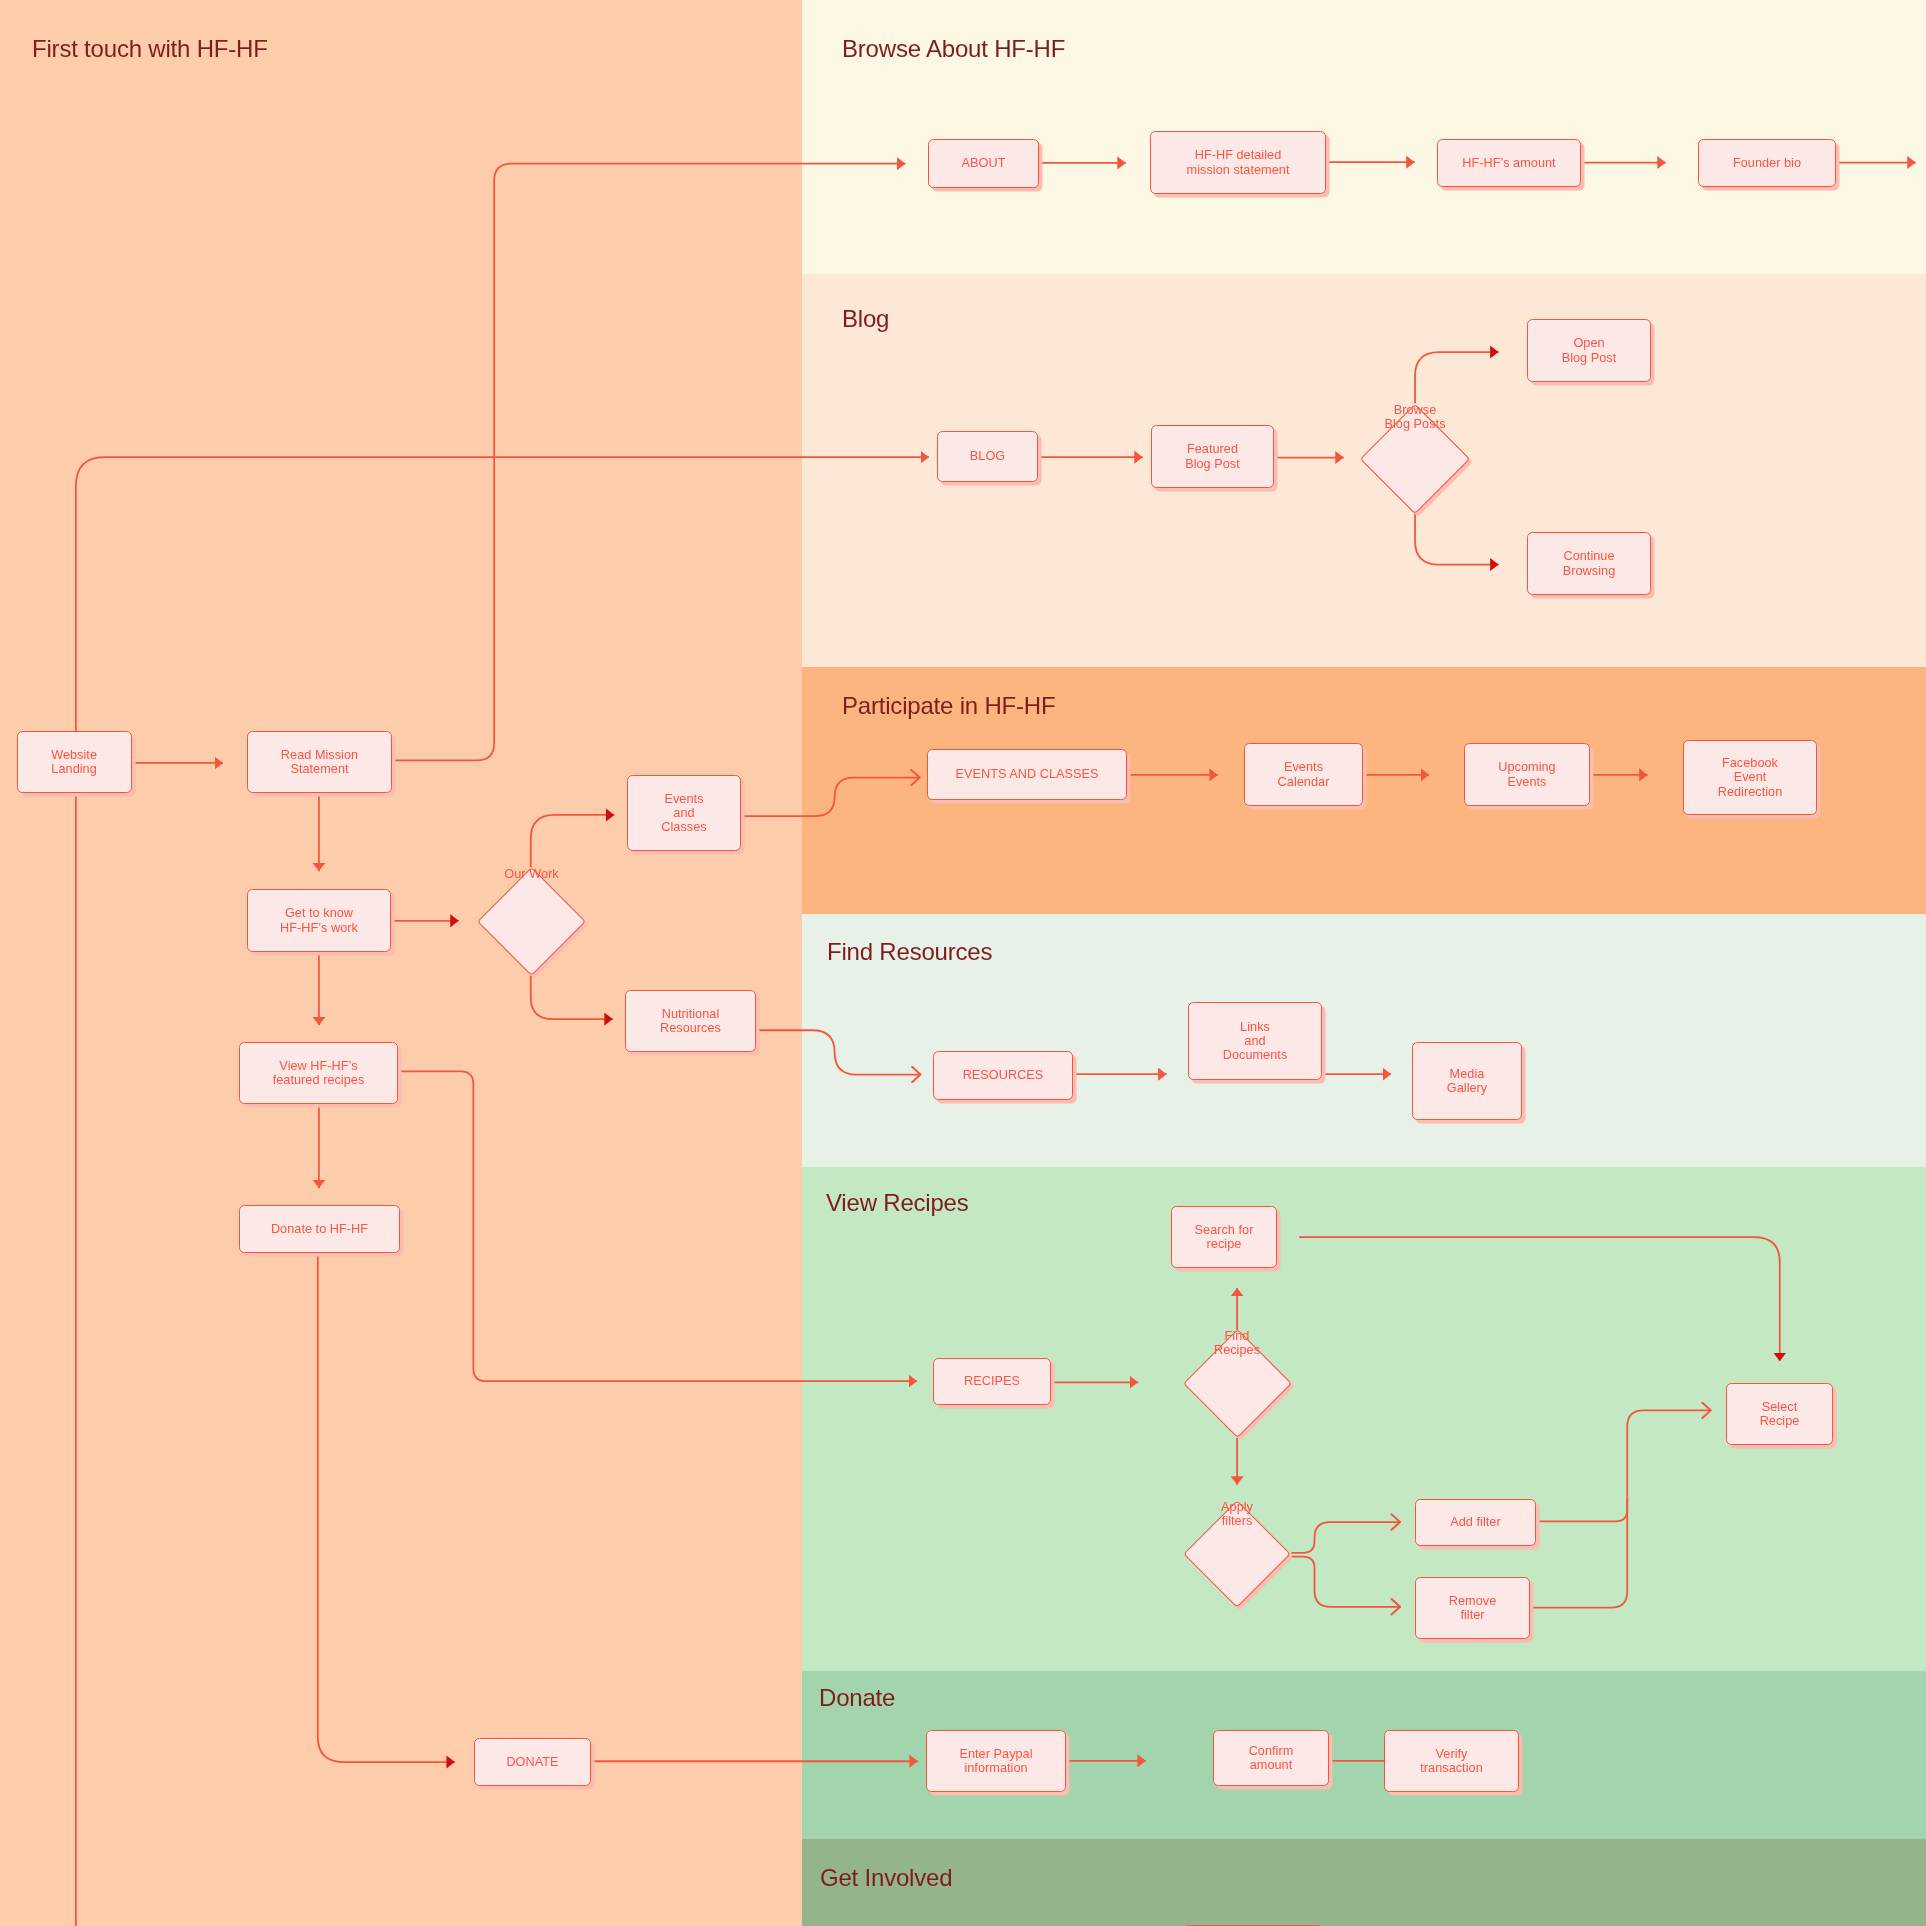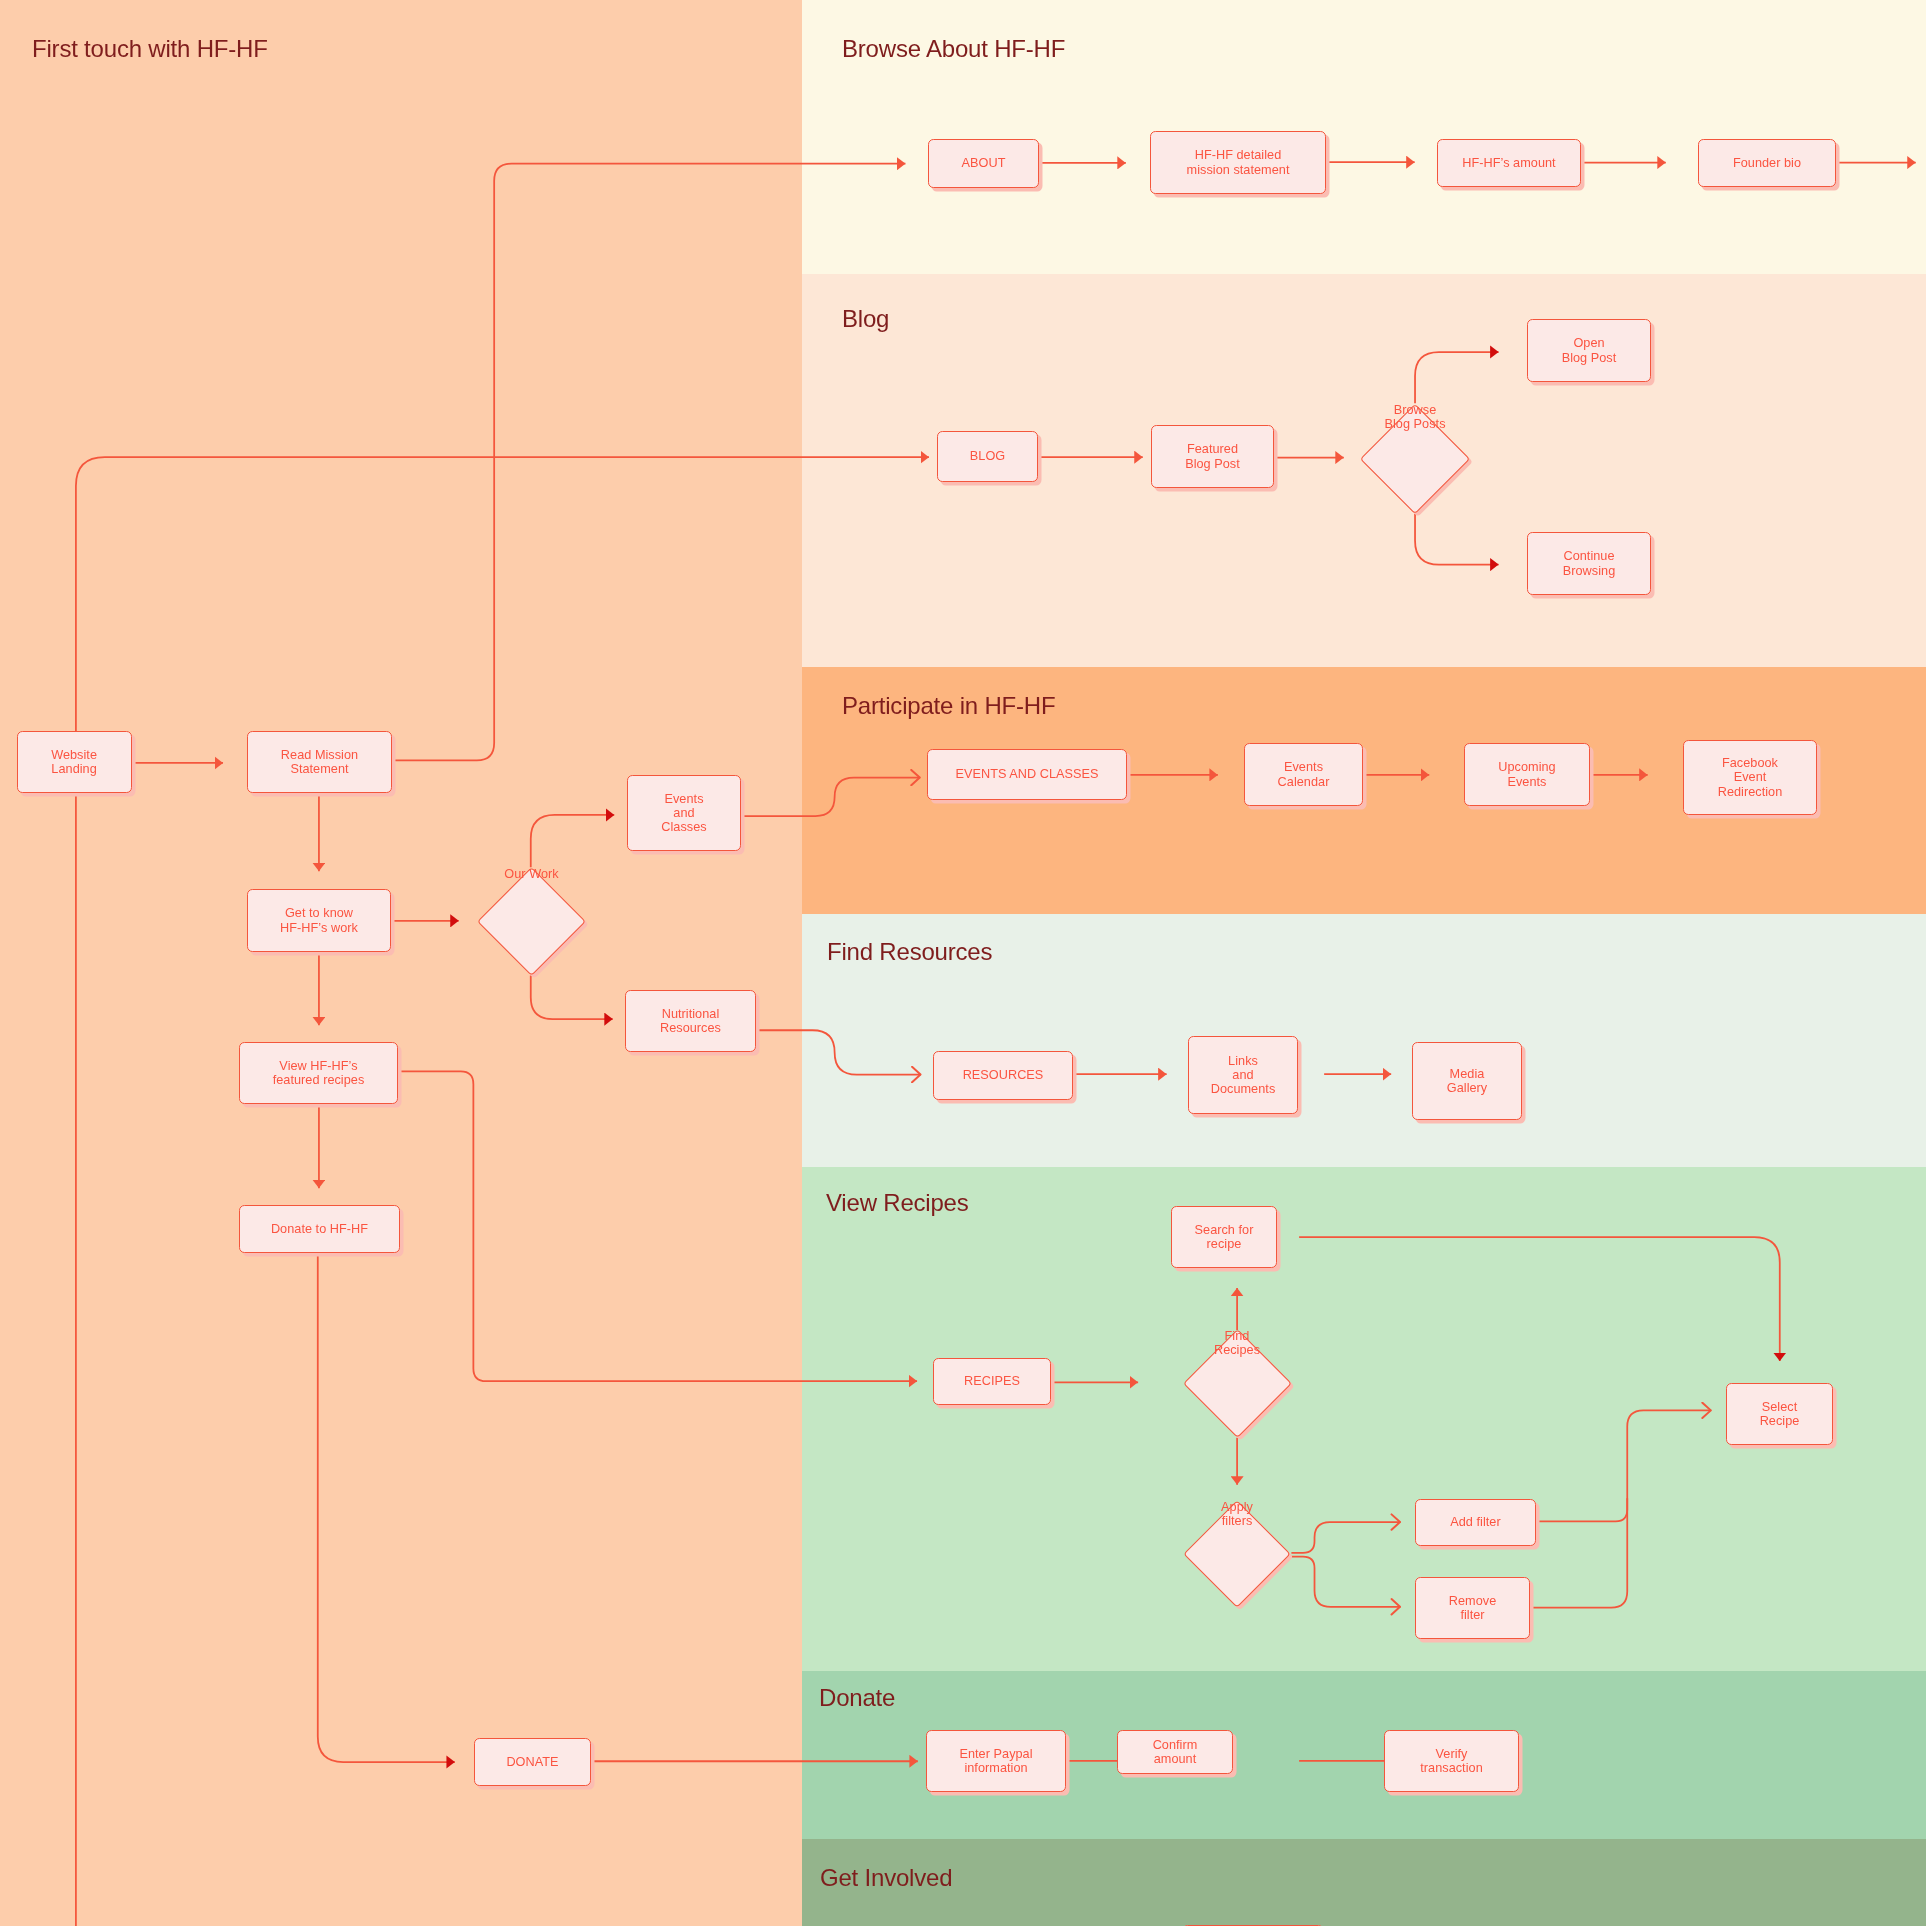--- a/index.html
+++ b/index.html
@@ -135,21 +135,21 @@
 Browsing</span></div>
   <div class="node" style="left:927px;top:749px;width:200px;height:51px"><span>EVENTS AND CLASSES</span></div>
   <div class="node" style="left:1244px;top:743px;width:119px;height:63px"><span>Events
 Calendar</span></div>
   <div class="node" style="left:1464px;top:743px;width:126px;height:63px"><span>Upcoming
 Events</span></div>
   <div class="node" style="left:1683px;top:740px;width:134px;height:75px"><span>Facebook
 Event
 Redirection</span></div>
   <div class="node" style="left:933px;top:1051px;width:140px;height:49px"><span>RESOURCES</span></div>
-  <div class="node" style="left:1188px;top:1036px;width:110px;height:78px"><span>Links
+  <div class="node" style="left:1188px;top:1002px;width:134px;height:78px"><span>Links
 and
 Documents</span></div>
   <div class="node" style="left:1412px;top:1042px;width:110px;height:78px"><span>Media
 Gallery</span></div>
   <div class="node" style="left:1171px;top:1206px;width:106px;height:62px"><span>Search for
 recipe</span></div>
   <div class="node" style="left:933px;top:1358px;width:118px;height:47px"><span>RECIPES</span></div>
   <div class="dia" style="left:1183px;top:1329px;width:108px;height:109px">
       <div class="shape" style="width:77px;height:77px;left:16px;top:16.4px"></div>
       <span class="lbl">Find
@@ -160,20 +160,20 @@
   <div class="dia" style="left:1183px;top:1500px;width:108px;height:109px">
       <div class="shape" style="width:76px;height:76px;left:16px;top:16.4px"></div>
       <span class="lbl">Apply
 filters</span>
     </div>
   <div class="node" style="left:1415px;top:1499px;width:121px;height:47px"><span>Add filter</span></div>
   <div class="node" style="left:1415px;top:1577px;width:115px;height:62px"><span>Remove
 filter</span></div>
   <div class="node" style="left:926px;top:1730px;width:140px;height:62px"><span>Enter Paypal
 information</span></div>
-  <div class="node" style="left:1117px;top:1730px;width:116px;height:44px"><span>Confirm
+  <div class="node" style="left:1213px;top:1730px;width:116px;height:56px"><span>Confirm
 amount</span></div>
   <div class="node" style="left:1384px;top:1730px;width:135px;height:62px"><span>Verify
 transaction</span></div>
 
   <div class="node" style="left:1182px;top:1925px;width:142px;height:62px"></div>
 </div>
 
 
 </body></html>

